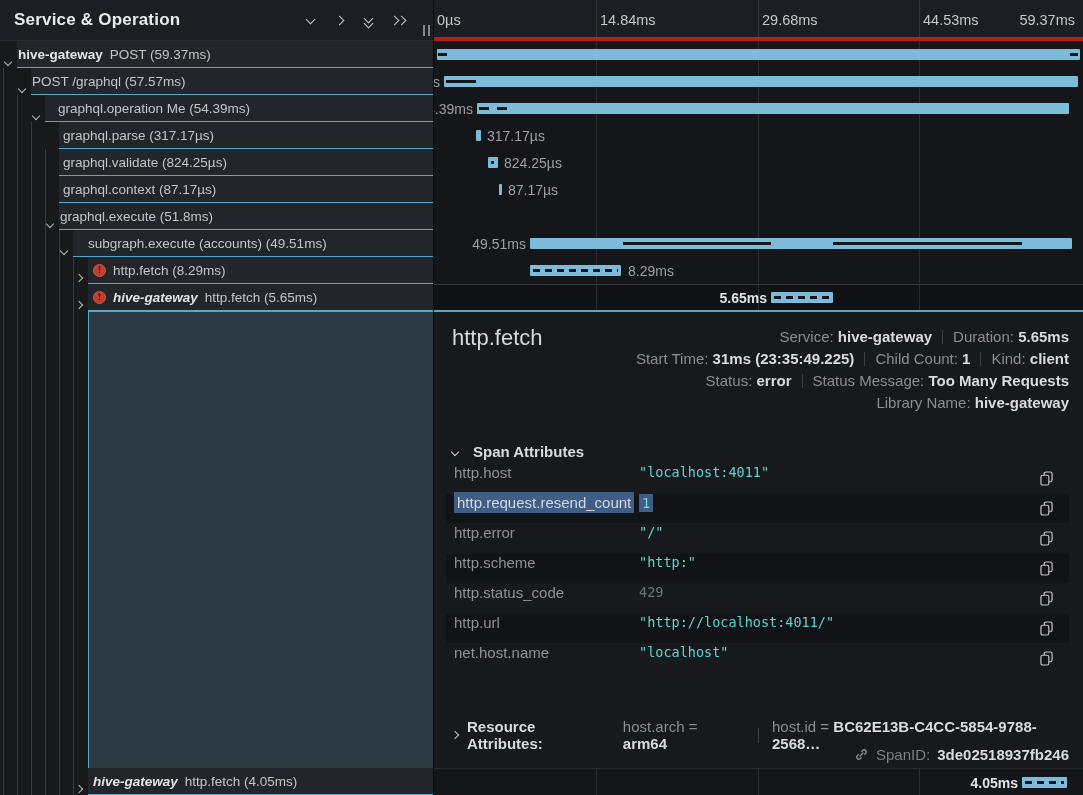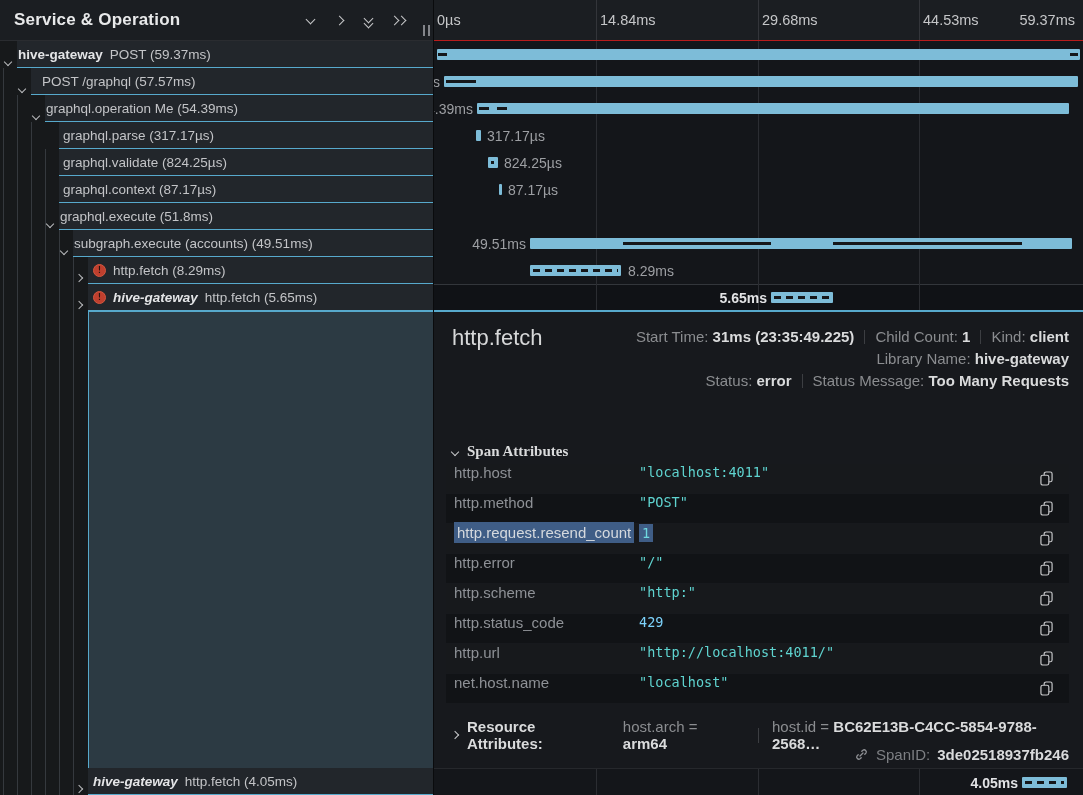--- a/index.html
+++ b/index.html
@@ -21,21 +21,21 @@
   .cv.d { transform:rotate(45deg); }
   .cv.r { transform:rotate(-45deg); }
   .hbtn .cv { position:absolute; }
   .dd1 { left:4px; top:1px; } .dd2 { left:4px; top:6px; }
   .rr1 { left:1px; top:3px; } .rr2 { left:8px; top:3px; }
   .single-d { left:4px; top:2px; } .single-r { left:4px; top:3px; }
   .handle { position:absolute; left:423px; top:25px; display:flex; gap:3px; }
   .handle i { display:block; width:2px; height:11px; background:#83858a; }
   
   .rheader { position:absolute; left:434px; top:0; width:649px; height:41px;
-    background:#1b1e22; border-bottom:1px solid #b91c1c; overflow:hidden; }
+    background:#1b1e22; border-bottom:4px solid #b91c1c; overflow:hidden; }
   .tick { position:absolute; top:12px; font-size:14.5px; color:#c5c6c8; }
   .hgrid { position:absolute; top:0; width:1px; height:41px; background:#33353a; }
   
   .treebg { position:absolute; left:0; top:41px; width:434px; height:754px; background:#17191b; }
   .guide { position:absolute; width:1px; background:#35393e; }
   .strip { position:absolute; height:27px; background:#22262b;
     border-bottom:1px solid #57a9cc; display:flex; align-items:center; gap:7px; cursor:pointer; }
   .strip .tcv { position:absolute; left:-12px; top:10px; }
   .strip .tcv .cv { width:6px; height:6px; border-width:1.6px; border-color:#b9babd; }
   .lbl { font-size:13.5px; color:#c3c4c7; white-space:nowrap; }
@@ -63,31 +63,31 @@
   .teal-sep { position:absolute; left:88px; top:310px; width:995px; height:2px; background:#57a9cc; }
   
   .detail { position:absolute; left:434px; top:312px; width:649px; height:456px;
     background:#17191d; overflow:hidden; }
   .dtitle { position:absolute; left:18px; top:13px; font-size:22px; color:#d7d8d9; }
   .meta { position:absolute; right:14px; top:14px; text-align:right;
     font-size:15px; line-height:22px; color:#8b8d90; }
   .meta b { color:#dadbdc; font-weight:700; }
   .mdiv { display:inline-block; width:1px; height:14px; background:#3c3e42;
     margin:0 10px; vertical-align:-2px; }
-  .sa-head { position:absolute; left:18px; top:131px; display:flex; align-items:center; gap:9px;
-    font-size:15px; font-weight:700; color:#dadbdc; cursor:pointer;font-family:Liberation Serif, serif; }
+  .sa-head { position:absolute; left:18px; top:131px; display:flex; align-items:center; gap:15px;
+    font-size:15px; font-weight:700; color:#dadbdc; cursor:pointer; }
   .sa-head .cv, .res .cv { width:6px; height:6px; border-width:1.6px; border-color:#c6c7c9; }
   .attrs { position:absolute; left:12px; top:152px; width:623px; }
   .arow { position:relative; height:29px; margin-bottom:1px; display:flex; align-items:flex-start; }
   .arow:nth-child(odd) { background:#17191c; }
   .arow:nth-child(even) { background:#111316; }
   .akey { width:193px; padding-left:8px; font-size:15px; color:#8e9196; }
   .aval { font-family:"DejaVu Sans Mono",monospace; font-size:13.5px; }
   .aval.str { color:#5fd4d0; }
-  .aval.num { color:#7dd3fc; }
+  .aval.num { color:#737373; }
   .hl { background:#3f5d86; }
   .akey .hl { color:#d5d9de; padding:2px 3px; }
   .copy { position:absolute; right:16px; top:7px; cursor:pointer; }
   .res { position:absolute; left:18px; top:406px; display:flex; align-items:center; gap:9px;
     font-size:15px; color:#8b8d90; cursor:pointer; }
   .res b { color:#dadbdc; font-weight:700; }
   .res .val { color:#dadbdc; font-weight:700; }
   .rdiv { display:inline-block; width:1px; height:15px; background:#3c3e42;
     margin:0 4px; vertical-align:-3px; }
   .spanid { position:absolute; right:14px; top:434px; display:flex; align-items:center; gap:7px;
@@ -151,42 +151,42 @@
     <i class="guide" style="left:73px; top:216px; bottom:0"></i>
   </div>
 
   <div class="strip" style="left:17px; top:41px;  width:417px">
     <span class="tcv"><i class="cv d"></i></span>
     <span class="svc" style="padding-left:1px">hive-gateway</span>
     <span class="lbl">POST (59.37ms)</span>
   </div>
   <div class="strip" style="left:31px; top:68px;  width:403px">
     <span class="tcv"><i class="cv d"></i></span>
-    <span class="lbl" style="padding-left:11px">POST /graphql (57.57ms)</span>
+    <span class="lbl" style="padding-left:1px">POST /graphql (57.57ms)</span>
   </div>
   <div class="strip" style="left:45px; top:95px;  width:389px">
     <span class="tcv"><i class="cv d"></i></span>
-    <span class="lbl" style="padding-left:1px">graphql.operation Me (54.39ms)</span>
+    <span class="lbl" style="padding-left:13px">graphql.operation Me (54.39ms)</span>
   </div>
   <div class="strip" style="left:59px; top:122px; width:375px">
     <span class="lbl" style="padding-left:4px">graphql.parse (317.17µs)</span>
   </div>
   <div class="strip" style="left:59px; top:149px; width:375px">
     <span class="lbl" style="padding-left:4px">graphql.validate (824.25µs)</span>
   </div>
   <div class="strip" style="left:59px; top:176px; width:375px">
     <span class="lbl" style="padding-left:4px">graphql.context (87.17µs)</span>
   </div>
   <div class="strip" style="left:59px; top:203px; width:375px">
     <span class="tcv"><i class="cv d"></i></span>
     <span class="lbl" style="padding-left:1px">graphql.execute (51.8ms)</span>
   </div>
   <div class="strip" style="left:73px; top:230px; width:361px">
     <span class="tcv"><i class="cv d"></i></span>
-    <span class="lbl" style="padding-left:1px">subgraph.execute (accounts) (49.51ms)</span>
+    <span class="lbl" style="padding-left:15px">subgraph.execute (accounts) (49.51ms)</span>
   </div>
   <div class="strip" style="left:88px; top:257px; width:346px">
     <span class="tcv"><i class="cv r"></i></span>
     <span class="err" style="margin-left:5px">!</span>
     <span class="lbl">http.fetch (8.29ms)</span>
   </div>
   <div class="strip" style="left:88px; top:284px; width:346px; border-bottom:none">
     <span class="tcv"><i class="cv r"></i></span>
     <span class="err" style="margin-left:5px">!</span>
     <span class="svc it">hive-gateway</span>
@@ -251,47 +251,42 @@
     </div>
   </div>
 
   <div class="teal-sep"></div>
 
   <div class="detail">
     <div class="dtitle">http.fetch</div>
 
     <div class="meta">
       <div>
+        <span>Service:</span> <b>hive-gateway</b><span class="mdiv"></span><span>Duration:</span> <b>5.65ms</b>
+      </div>
+      <div>
         <span>Start Time:</span> <b>31ms (23:35:49.225)</b><span class="mdiv"></span><span>Child Count:</span> <b>1</b><span class="mdiv"></span><span>Kind:</span> <b>client</b>
+      </div>
+      <div>
+        <span>Status:</span> <b>error</b><span class="mdiv"></span><span>Status Message:</span> <b>Too Many Requests</b>
       </div>
       <div>
         <span>Library Name:</span> <b>hive-gateway</b>
-      </div>
-      <div>
-        <span>Status:</span> <b>error</b><span class="mdiv"></span><span>Status Message:</span> <b>Too Many Requests</b>
       </div>
     </div>
 
     <div class="sa-head">
       <i class="cv d"></i>
       <span>Span Attributes</span>
     </div>
 
     <div class="attrs">
       <div class="arow">
         <span class="akey">http.host</span>
         <span class="aval str">"localhost:4011"</span>
-        <span class="copy"><svg width="13" height="15" viewBox="0 0 14 16">
-              <rect x="4.5" y="1" width="8.5" height="10.5" rx="2" fill="none" stroke="#c3c4c6" stroke-width="1.3"></rect>
-              <rect x="1" y="4.5" width="8.5" height="10.5" rx="2" fill="#141619" stroke="#c3c4c6" stroke-width="1.3"></rect>
-            </svg></span>
-      </div>
-      <div class="arow">
-        <span class="akey">http.method</span>
-        <span class="aval str">"POST"</span>
         <span class="copy"><svg width="13" height="15" viewBox="0 0 14 16">
               <rect x="4.5" y="1" width="8.5" height="10.5" rx="2" fill="none" stroke="#c3c4c6" stroke-width="1.3"></rect>
               <rect x="1" y="4.5" width="8.5" height="10.5" rx="2" fill="#141619" stroke="#c3c4c6" stroke-width="1.3"></rect>
             </svg></span>
       </div>
       <div class="arow">
         <span class="akey"><span class="hl">http.request.resend_count</span></span>
         <span class="aval num hl" style="color:#6fd8e0; padding:1px 3px">1</span>
         <span class="copy"><svg width="13" height="15" viewBox="0 0 14 16">
               <rect x="4.5" y="1" width="8.5" height="10.5" rx="2" fill="none" stroke="#c3c4c6" stroke-width="1.3"></rect>

